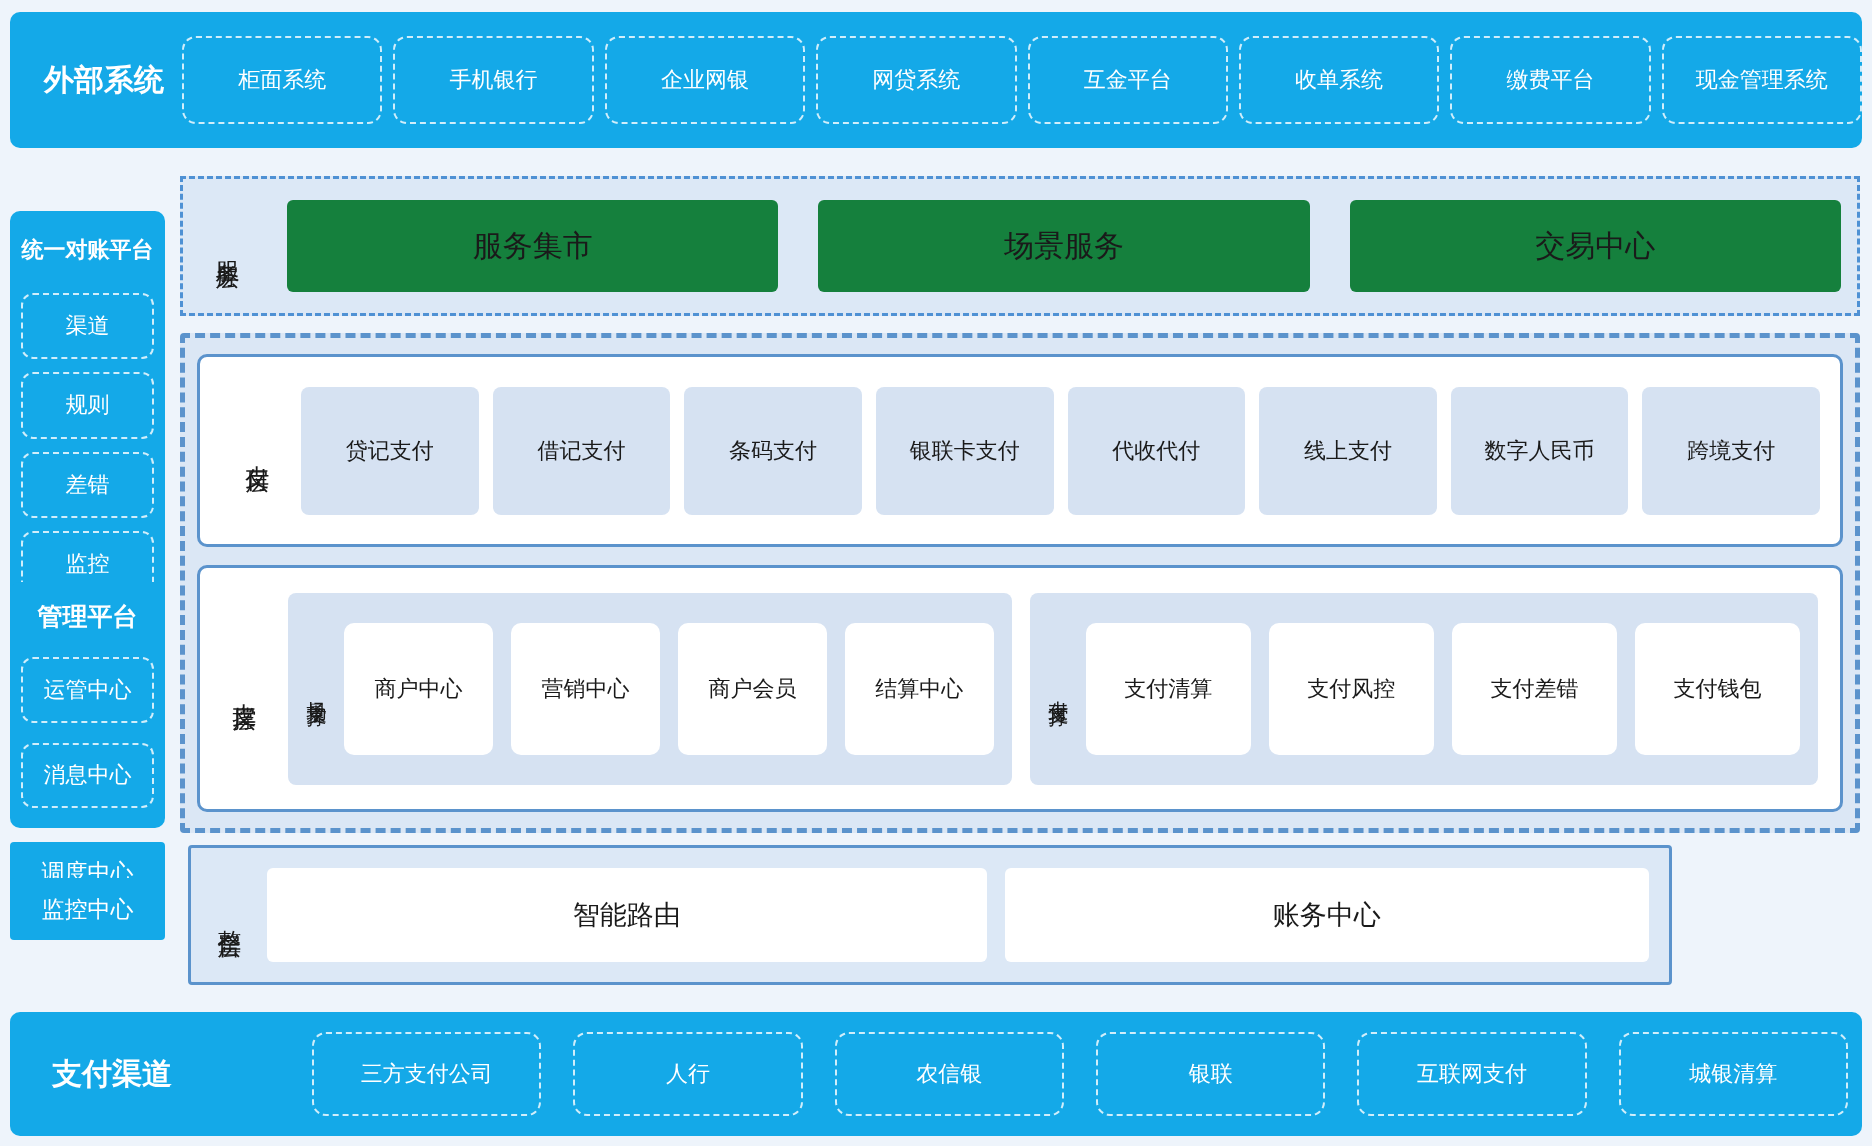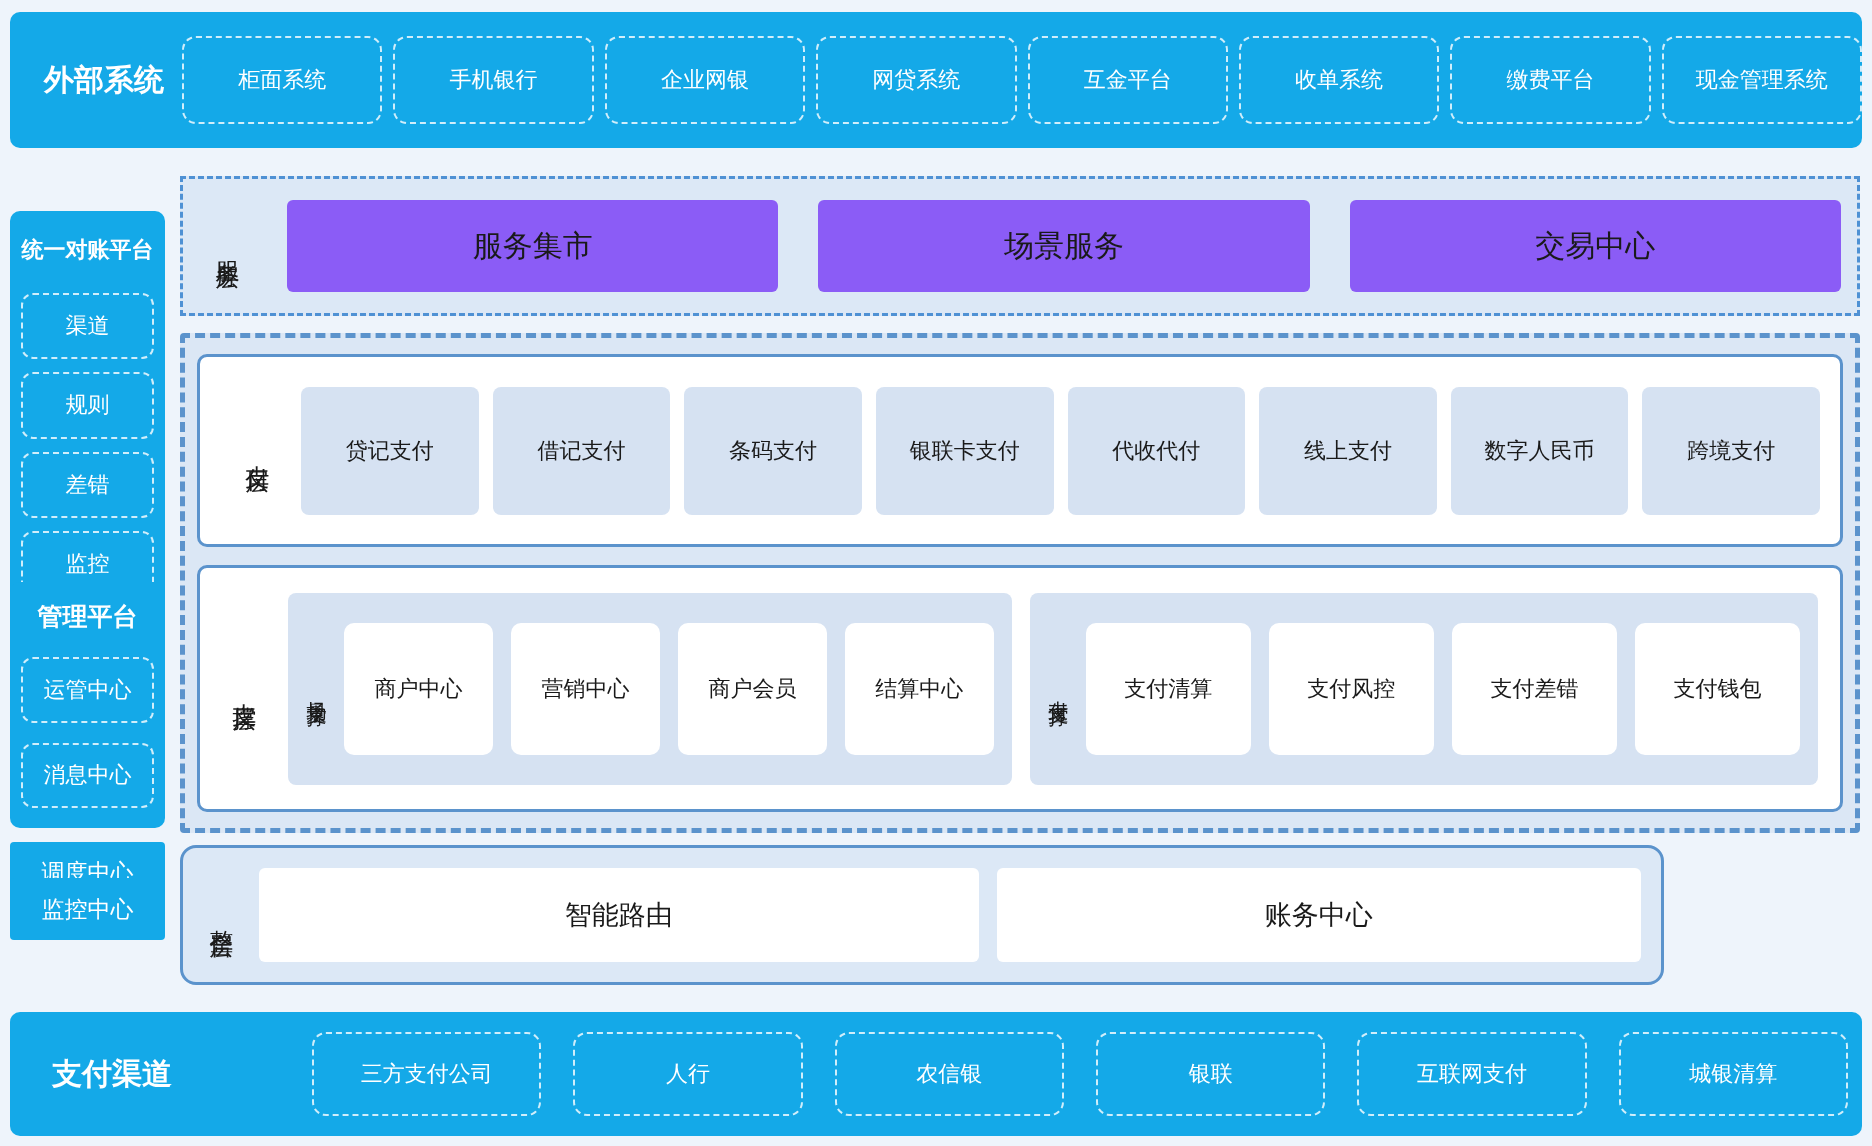--- a/index.html
+++ b/index.html
@@ -52,21 +52,21 @@
   .vlabel{writing-mode:vertical-rl;text-orientation:upright;color:var(--text-dark);
           font-size:24px;letter-spacing:3px;line-height:1.1;}
   .vcol{flex:0 0 auto;display:flex;align-items:center;justify-content:center;}
 
   
   .service-box{position:absolute;left:180px;top:176px;width:1680px;height:140px;
                background:var(--panel-bg);border:3px dashed var(--dash-border);
                display:flex;align-items:center;padding:0 16px 0 14px;gap:30px;}
   .service-box .vcol{width:60px;}
   .service-cards{flex:1;display:flex;gap:40px;height:92px;}
-  .service-card{flex:1;background:#8b5cf6;border-radius:6px;display:flex;align-items:center;
+  .service-card{flex:1;background:#15803d;border-radius:6px;display:flex;align-items:center;
                 justify-content:center;font-size:30px;color:var(--text-dark);}
 
   
   .middle-box{position:absolute;left:180px;top:333px;width:1680px;height:500px;
               background:#dbe7f5;border:5px dashed var(--border-blue);border-radius:4px;
               padding:16px 12px;display:flex;flex-direction:column;gap:18px;}
   .inner-panel{background:#fff;border:3px solid var(--border-blue);border-radius:10px;
                display:flex;align-items:center;}
   .payment-panel{flex:0 0 193px;padding-right:20px;padding-left:13px;}
   .support-panel{flex:1;padding-right:22px;}
@@ -79,22 +79,22 @@
                  padding:0 18px;gap:16px;}
   .group-scene{flex:726;}
   .group-pay{flex:794;}
   .group-vlabel{writing-mode:vertical-rl;text-orientation:upright;font-size:20px;
                 letter-spacing:2px;color:var(--text-dark);line-height:1.1;}
   .group-tiles{flex:1;display:flex;gap:18px;height:132px;}
   .group-tile{flex:1;background:#fff;border-radius:10px;display:flex;align-items:center;
               justify-content:center;font-size:22px;color:var(--text-dark);}
 
   
-  .integration-box{position:absolute;left:180px;top:845px;width:1484px;height:140px;
-                   background:var(--panel-bg);border:3px solid var(--border-blue);border-radius:16px;
+  .integration-box{position:absolute;left:188px;top:845px;width:1484px;height:140px;
+                   background:var(--panel-bg);border:3px solid var(--border-blue);border-radius:4px;
                    display:flex;align-items:center;padding-right:20px;}
   .integration-box .vcol{width:76px;}
   .integration-cards{flex:1;display:flex;gap:18px;height:94px;}
   .int-card{background:#fff;border-radius:6px;display:flex;align-items:center;justify-content:center;
             font-size:27px;color:var(--text-dark);}
   .int-card-1{flex:840;}
   .int-card-2{flex:752;}
 </style>
 </head>
 <body>

